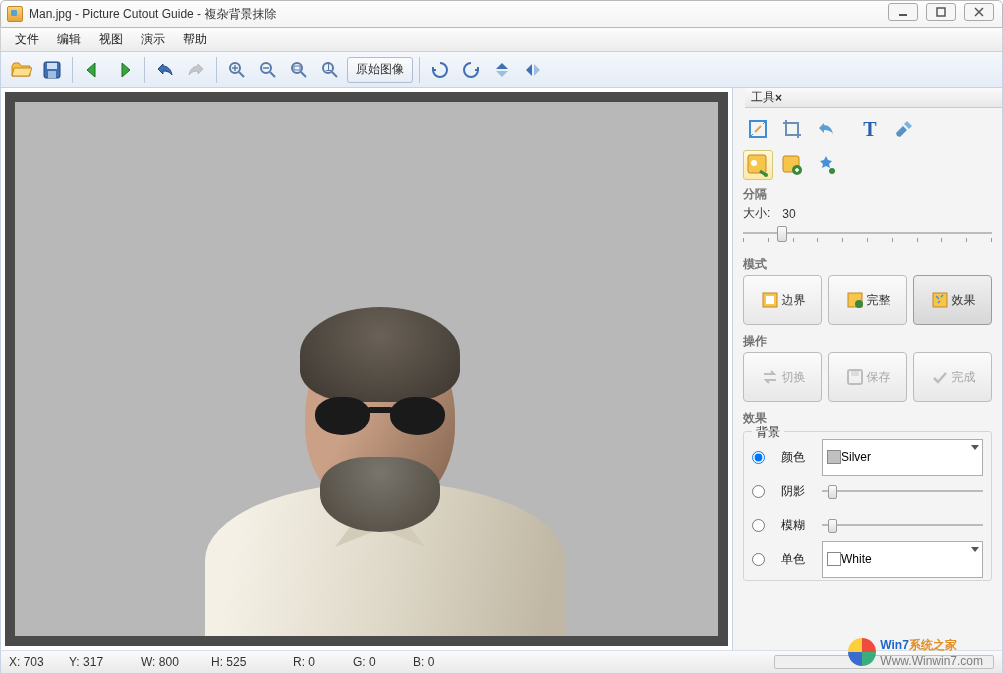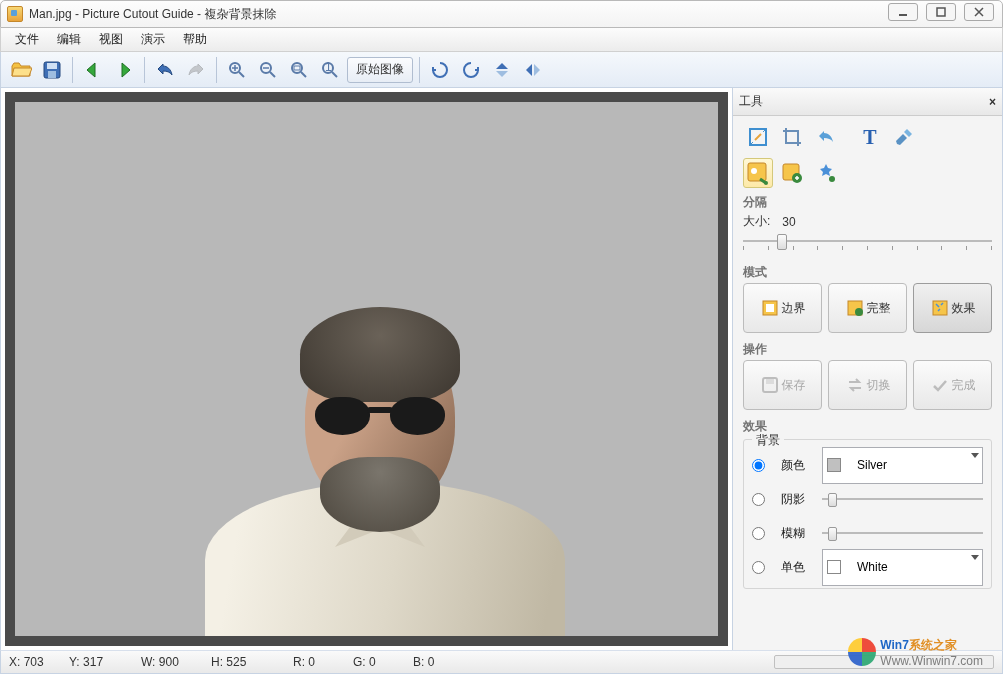--- a/index.html
+++ b/index.html
@@ -36,21 +36,21 @@
 .glasses{position:absolute;left:130px;top:115px;width:130px;height:38px;}
 .glasses .lens{position:absolute;width:55px;height:38px;background:#1a1a1a;border-radius:45% 45% 50% 50%;}
 .glasses .lens.l{left:0;} .glasses .lens.r{right:0;}
 .glasses .bridge{position:absolute;left:52px;top:10px;width:26px;height:6px;background:#1a1a1a;border-radius:3px;}
 .beard{position:absolute;left:135px;top:175px;width:120px;height:75px;background:radial-gradient(ellipse at 50% 20%,#7a756c,#4c463d);border-radius:40% 40% 50% 50%;}
 .body{position:absolute;left:20px;top:200px;width:360px;height:260px;background:linear-gradient(100deg,#f4f0e5 10%,#ded8c8 50%,#c0b8a4 90%);border-radius:50% 50% 8% 8% / 30% 30% 8% 8%;}
 .collar{position:absolute;left:150px;top:205px;width:90px;height:60px;background:#d2cbba;clip-path:polygon(50% 0,100% 100%,50% 70%,0 100%);}
 
 
 .panel { width:270px; background:#f4f4f4; border-left:1px solid #c7d3e3; display:flex; flex-direction:column;}
-.panel-title { height:28px; background:linear-gradient(#fafafa,#e8e8e8); border-bottom:1px solid #ccc; display:flex; align-items:center; padding:0 6px; justify-content:space-between;}
+.panel-title { height:20px; background:linear-gradient(#fafafa,#e8e8e8); border-bottom:1px solid #ccc; display:flex; align-items:center; padding:0 6px; margin-left:12px;}
 .panel-title span{color:#333;}
 .panel-close{cursor:pointer;font-weight:bold;color:#555;}
 .panel-body{padding:6px 10px; overflow:auto;}
 .tool-row{display:flex;gap:4px;margin-bottom:6px;}
 .tool-ico{width:30px;height:30px;border:1px solid transparent;border-radius:3px;display:flex;align-items:center;justify-content:center;cursor:pointer;}
 .tool-ico.sel,.tool-ico:hover{border-color:#d4c87a;background:linear-gradient(#fff8d6,#fde9a8);}
 .section-label{font-weight:bold;color:#737373;margin:6px 0 2px 0;}
 .size-row{display:flex;align-items:center;gap:12px;color:#333;}
 .slider-track{position:relative;height:24px;margin:2px 0 8px 0;}
 .slider-line{position:absolute;top:8px;left:0;right:0;height:2px;background:#bbb;}
@@ -60,21 +60,21 @@
 .mode-row,.op-row{display:flex;gap:6px;margin-bottom:8px;}
 .bigbtn{flex:1;height:50px;border:1px solid #bcbcbc;border-radius:4px;background:linear-gradient(#fbfbfb,#e8e8e8);display:flex;flex-direction:row;align-items:center;justify-content:center;gap:2px;cursor:pointer;color:#333;}
 .bigbtn.active{background:linear-gradient(#f0f0f0,#d7d7d7);border-color:#9c9c9c;}
 .bigbtn.disabled{color:#a8a8a8;cursor:default;}
 .bigbtn svg{width:20px;height:20px;}
 .fx-group{border:1px solid #d5d5d5;border-radius:3px;padding:8px 8px 4px 8px;position:relative;margin-top:4px;}
 .fx-group .legend{position:absolute;top:-8px;left:8px;background:#f4f4f4;padding:0 4px;color:#333;}
 .fx-row{display:flex;align-items:center;height:34px;gap:8px;}
 .fx-row label{display:flex;align-items:center;gap:16px;width:62px;color:#222;cursor:pointer;}
 .fx-row input[type=radio]{cursor:pointer;}
-.combo{flex:1;height:37px;border:1px solid #abadb3;background:#fff;display:flex;align-items:center;padding:0 4px;gap:16px;cursor:pointer;position:relative;}
+.combo{flex:1;height:37px;border:1px solid #abadb3;background:#fff;display:flex;align-items:center;padding:0 4px;gap:0;cursor:pointer;position:relative;}
 .combo .sw{width:14px;height:14px;border:1px solid #888;}
 .combo .arrow{position:absolute;right:3px;top:5px;border-left:4px solid transparent;border-right:4px solid transparent;border-top:5px solid #555;}
 .mini-slider{flex:1;position:relative;height:20px;}
 .mini-slider .tr{position:absolute;top:9px;left:0;right:0;height:2px;background:#bbb;}
 .mini-slider .th{position:absolute;top:4px;left:6px;width:9px;height:14px;background:linear-gradient(#fbfbfb,#dcdcdc);border:1px solid #9a9a9a;border-radius:2px;cursor:pointer;}
 
 
 .status { height:24px; background:linear-gradient(#fafafa,#e9e9e9); border:1px solid #c7d3e3; border-top:1px solid #d8e0ec; display:flex; align-items:center; padding:0 8px; color:#333;}
 .status .cell{width:60px;}
 .status .cellw{width:70px;}
@@ -339,30 +339,30 @@
               <path d="M6 6l3 3M13 5l-2 2M8 13l2-2" stroke="#4a90d8" stroke-width="1.5"></path>
             </svg>
             <span>效果</span>
           </div>
       </div>
 
       <div class="section-label">操作</div>
       <div class="op-row">
         <div class="bigbtn disabled">
             <svg viewBox="0 0 20 20">
+              <path d="M4 7h10l-3-3M16 13H6l3 3" stroke="#bdbdbd" stroke-width="2" fill="none"></path>
+            </svg>
+            <span>切换</span>
+          </div>
+        <div class="bigbtn disabled">
+            <svg viewBox="0 0 20 20">
               <rect x="3" y="3" width="14" height="14" rx="2" fill="none" stroke="#bdbdbd" stroke-width="2"></rect>
               <rect x="6" y="4" width="8" height="5" fill="#dcdcdc"></rect>
             </svg>
             <span>保存</span>
-          </div>
-        <div class="bigbtn disabled">
-            <svg viewBox="0 0 20 20">
-              <path d="M4 7h10l-3-3M16 13H6l3 3" stroke="#bdbdbd" stroke-width="2" fill="none"></path>
-            </svg>
-            <span>切换</span>
           </div>
         <div class="bigbtn disabled">
             <svg viewBox="0 0 20 20">
               <path d="M4 11l4 4 8-9" stroke="#bdbdbd" stroke-width="2.5" fill="none"></path>
             </svg>
             <span>完成</span>
           </div>
       </div>
 
       <div class="section-label">效果</div>
@@ -412,21 +412,21 @@
         </div>
       </div>
     </div>
   </div>
 </div>
 
 <div class="status">
   <div class="cell"><span>X:</span> <span>703</span></div>
   <div class="cell"><span>Y:</span> <span>317</span></div>
   <div class="gap"></div>
-  <div class="cellw"><span>W:</span> <span>900</span></div>
+  <div class="cellw"><span>W:</span> <span>800</span></div>
   <div class="cellw"><span>H:</span> <span>525</span></div>
   <div class="gap"></div>
   <div class="cell"><span>R:</span> <span>0</span></div>
   <div class="cell"><span>G:</span> <span>0</span></div>
   <div class="cell"><span>B:</span> <span>0</span></div>
   <div class="spacer"></div>
   <div class="scroll-stub"></div>
 </div>
 
 <div class="watermark">

